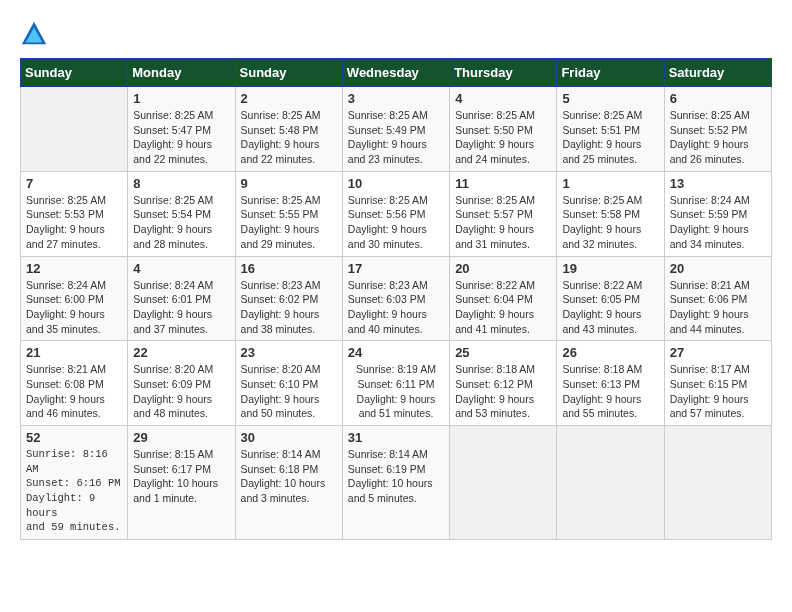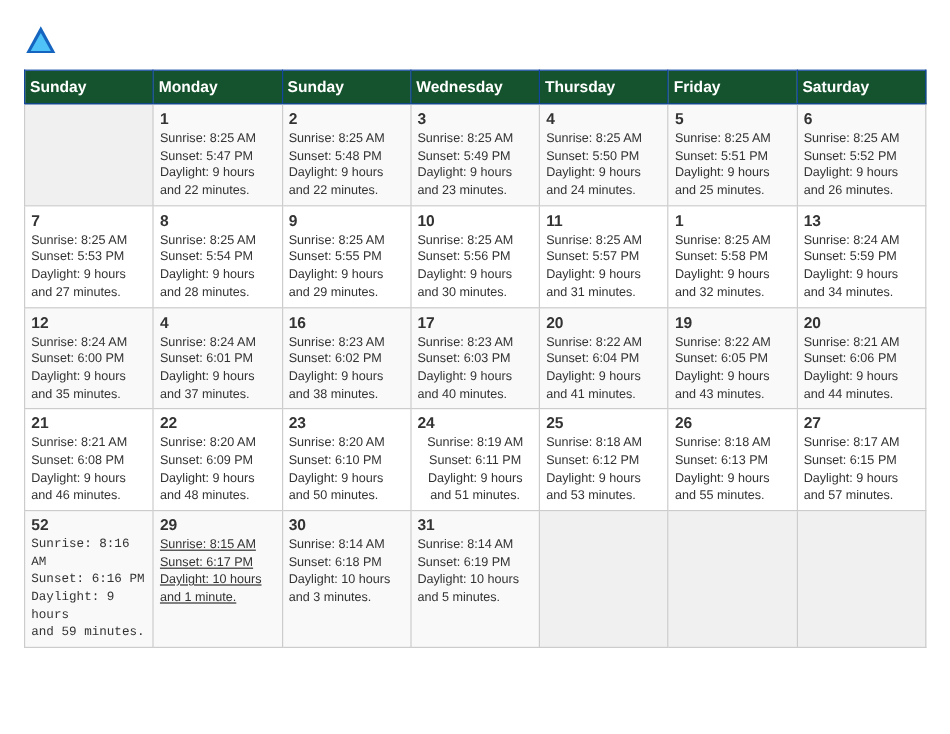--- a/index.html
+++ b/index.html
@@ -325,21 +325,21 @@
       <tr>
         <td>
           <span class="day-num">52</span>
           <div class="cell-info" style="white-space: pre-line; font-family: Liberation Mono, monospace;">Sunrise: 8:16 AM
 Sunset: 6:16 PM
 Daylight: 9 hours
 and 59 minutes.</div>
         </td>
         <td>
           <span class="day-num">29</span>
-          <div class="cell-info" style="white-space: pre-line; text-decoration: underline;">Sunrise: 8:15 AM
+          <div class="cell-info" style="white-space: pre-line;">Sunrise: 8:15 AM
 Sunset: 6:17 PM
 Daylight: 10 hours
 and 1 minute.</div>
         </td>
         <td>
           <span class="day-num">30</span>
           <div class="cell-info" style="white-space: pre-line;">Sunrise: 8:14 AM
 Sunset: 6:18 PM
 Daylight: 10 hours
 and 3 minutes.</div>

